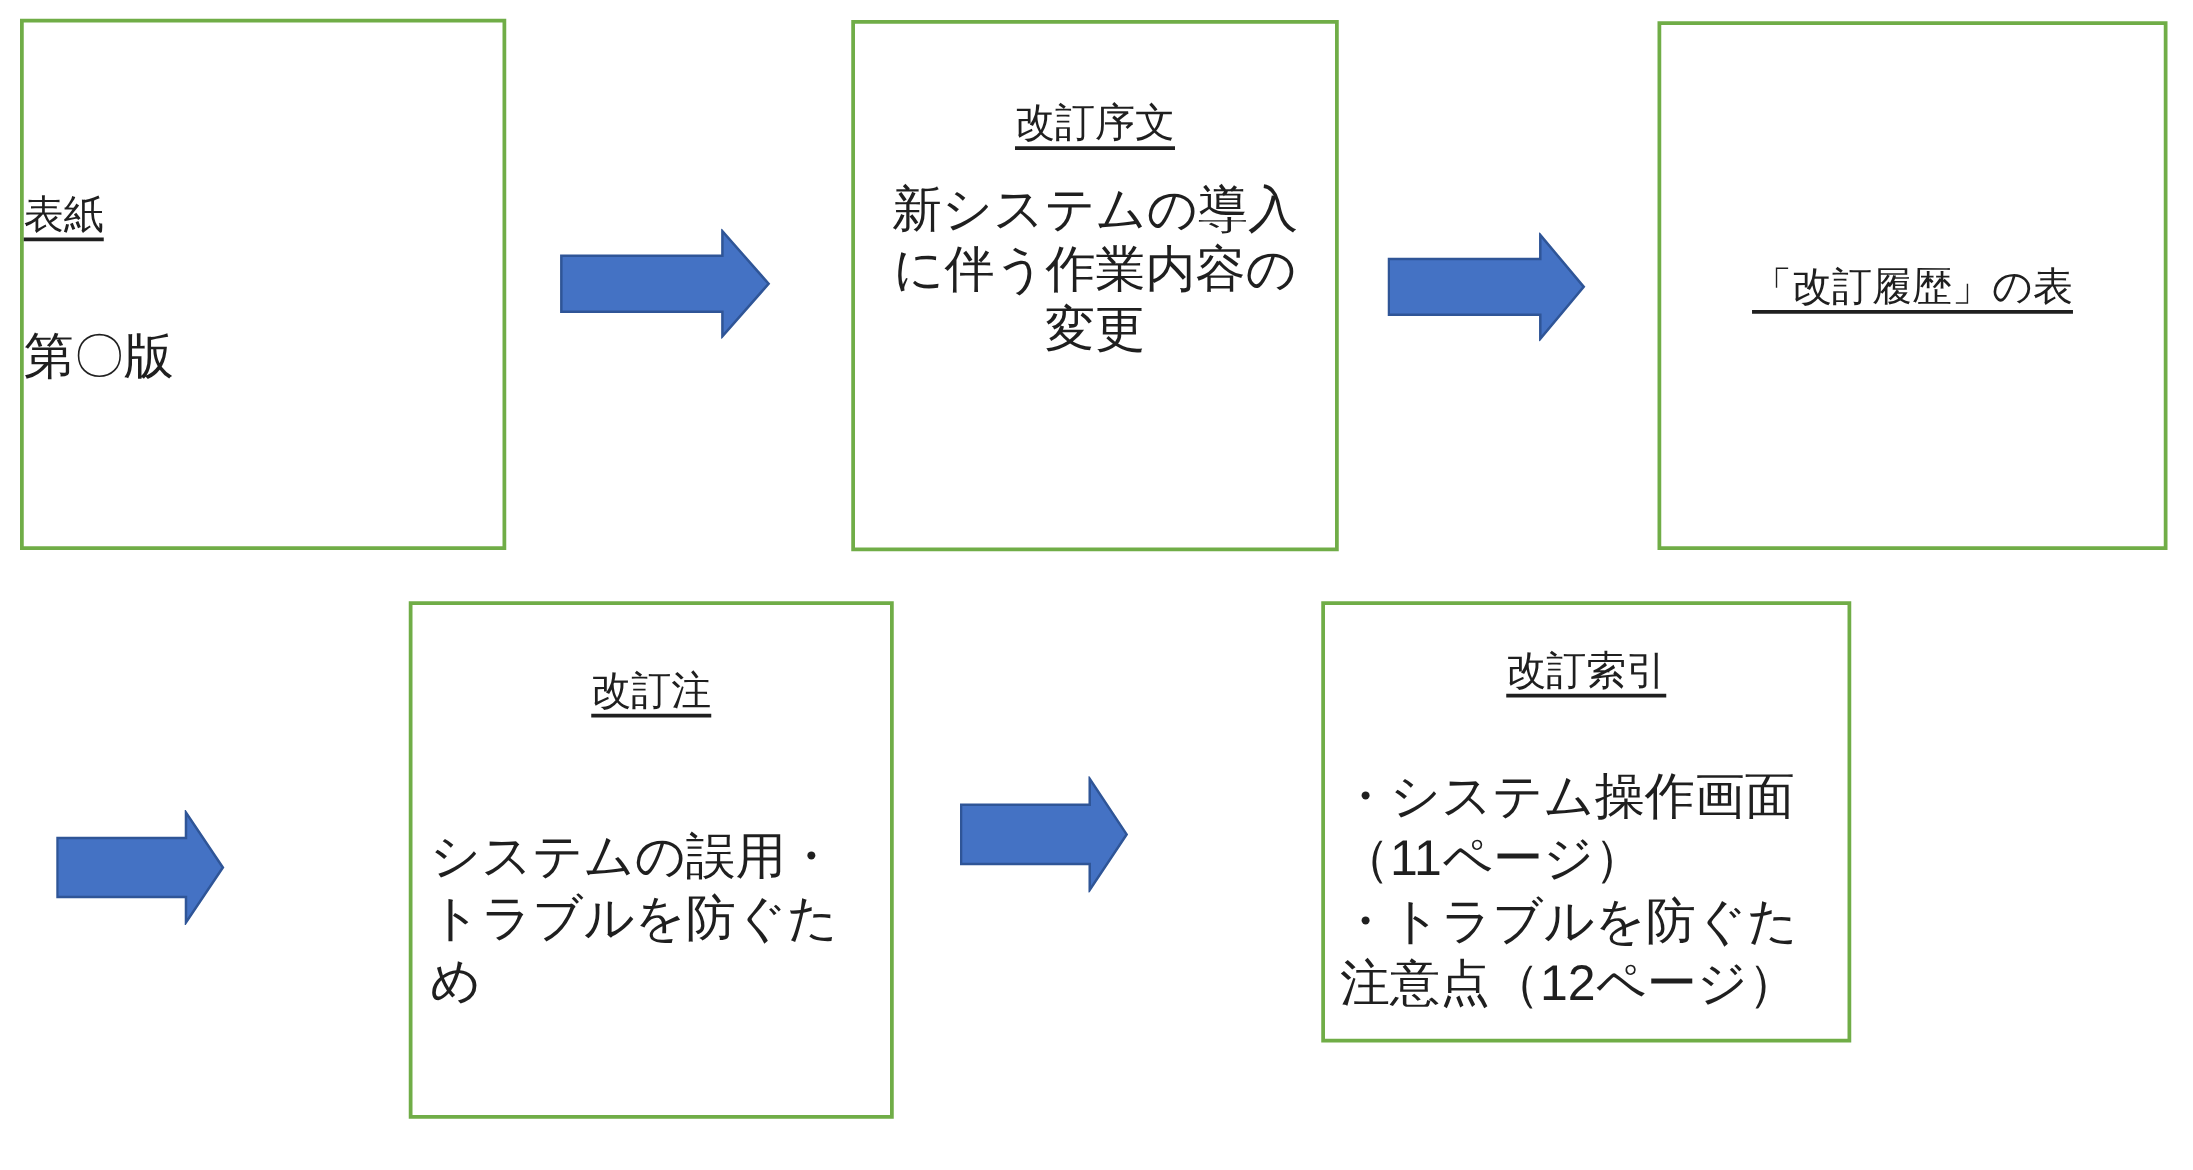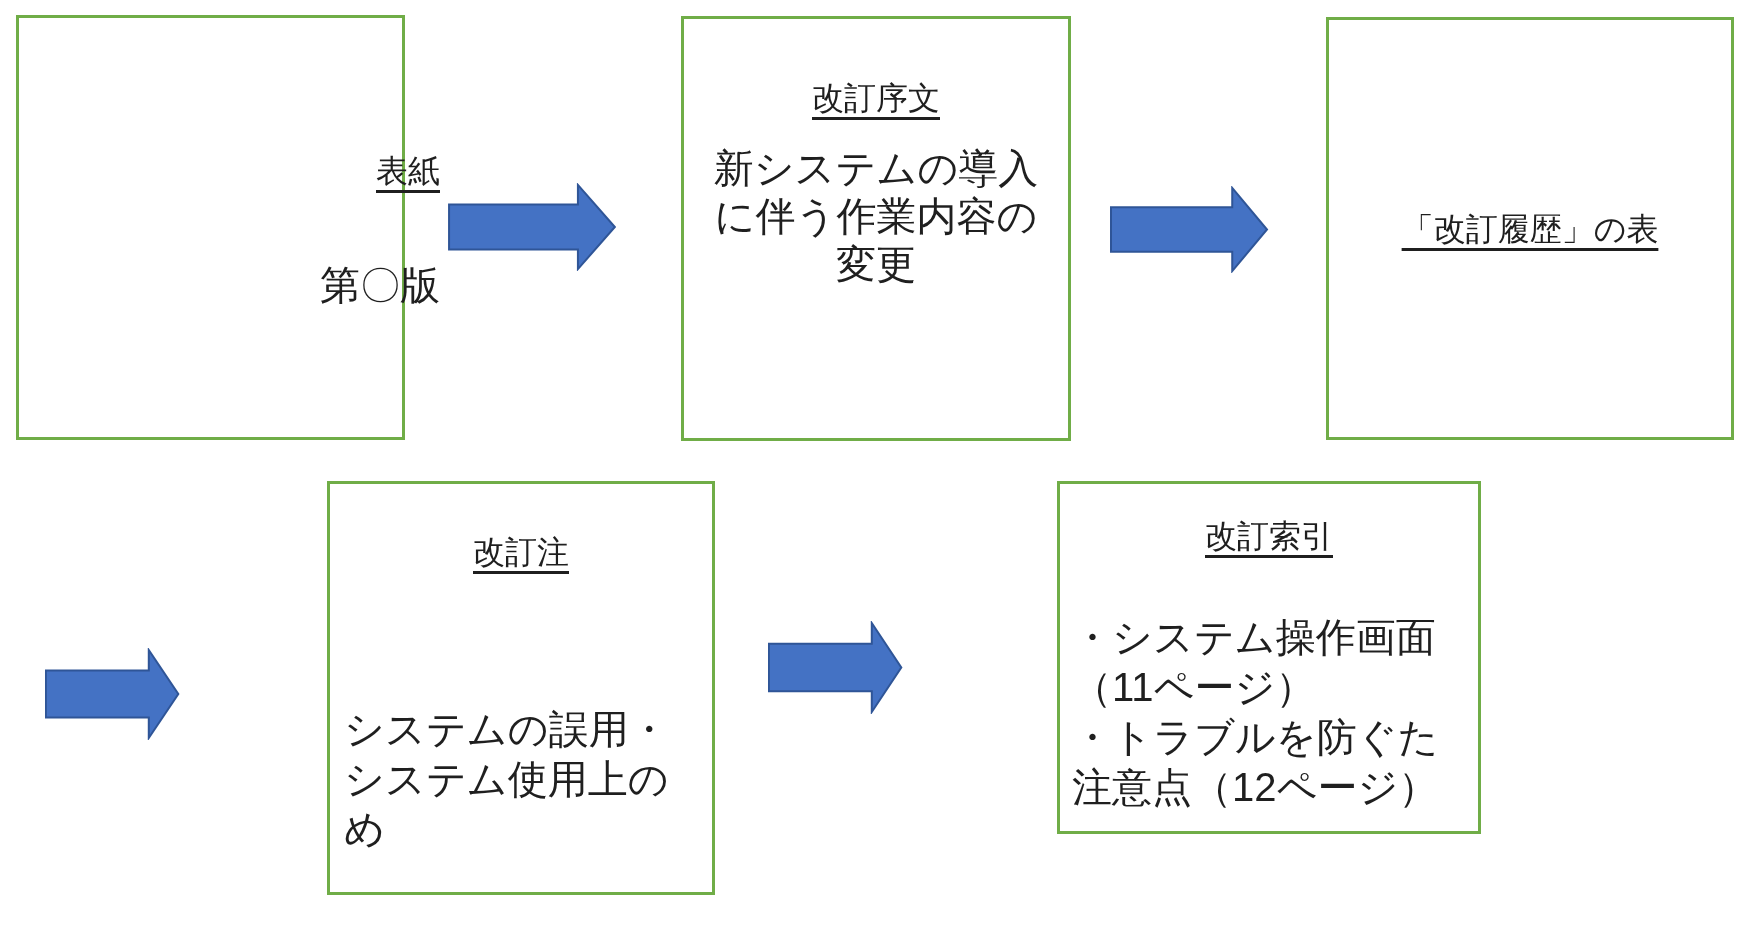--- a/index.html
+++ b/index.html
@@ -36,29 +36,29 @@
     text-decoration-thickness:3px;
     text-underline-offset:8px;
     text-align:center;
     white-space:nowrap;
   }
   .body-line{
     font-size:40px;line-height:48px;
     white-space:nowrap;
   }
   
-  .b1 .content{align-items:flex-end;justify-content:center;gap:66px;margin-left:38px;}
+  .b1 .content{align-items:flex-start;justify-content:center;gap:66px;}
   .b1 .body-line{text-align:center;}
   
   .b2 .content{align-items:center;padding-top:55px;}
   .b2 .body{margin-top:22px;text-align:center;}
   
   .b3 .content{align-items:center;justify-content:center;border-radius:26px;}
   
-  .b4 .content{padding:44px 14px 0 14px;gap:44px;}
+  .b4 .content{padding:44px 14px 0 14px;}
   .b4 .body{margin-top:84px;}
   .b4 .body-line{line-height:50px;text-align:left;}
   
   .b5 .content{padding:28px 12px 0 12px;}
   .b5 .body{margin-top:52px;}
   .b5 .body-line{line-height:50px;text-align:left;}
   .arrow{position:absolute;}
   .arrow svg{display:block;width:100%;height:100%;}
 </style>
 </head>
@@ -108,21 +108,21 @@
     <svg viewBox="0 0 160 90" preserveAspectRatio="none">
       <polygon points="1,22 123,22 123,2 158,45 123,88 123,68 1,68" style="fill:var(--arrow-fill);stroke:var(--arrow-outline);stroke-width:2" vector-effect="non-scaling-stroke"></polygon>
     </svg>
   </div>
 
   <div class="box b4" style="left:327px;top:481px;width:388px;height:414px">
     <div class="content">
       <div class="title">改訂注</div>
       <div class="body">
         <div class="body-line">システムの誤用・</div>
-        <div class="body-line">システム使用上の</div>
+        <div class="body-line">トラブルを防ぐた</div>
         <div class="body-line">め</div>
       </div>
     </div>
   </div>
 
   <div class="arrow" style="left:768px;top:621px;width:135px;height:93px">
     <svg viewBox="0 0 160 90" preserveAspectRatio="none">
       <polygon points="1,22 123,22 123,2 158,45 123,88 123,68 1,68" style="fill:var(--arrow-fill);stroke:var(--arrow-outline);stroke-width:2" vector-effect="non-scaling-stroke"></polygon>
     </svg>
   </div>

